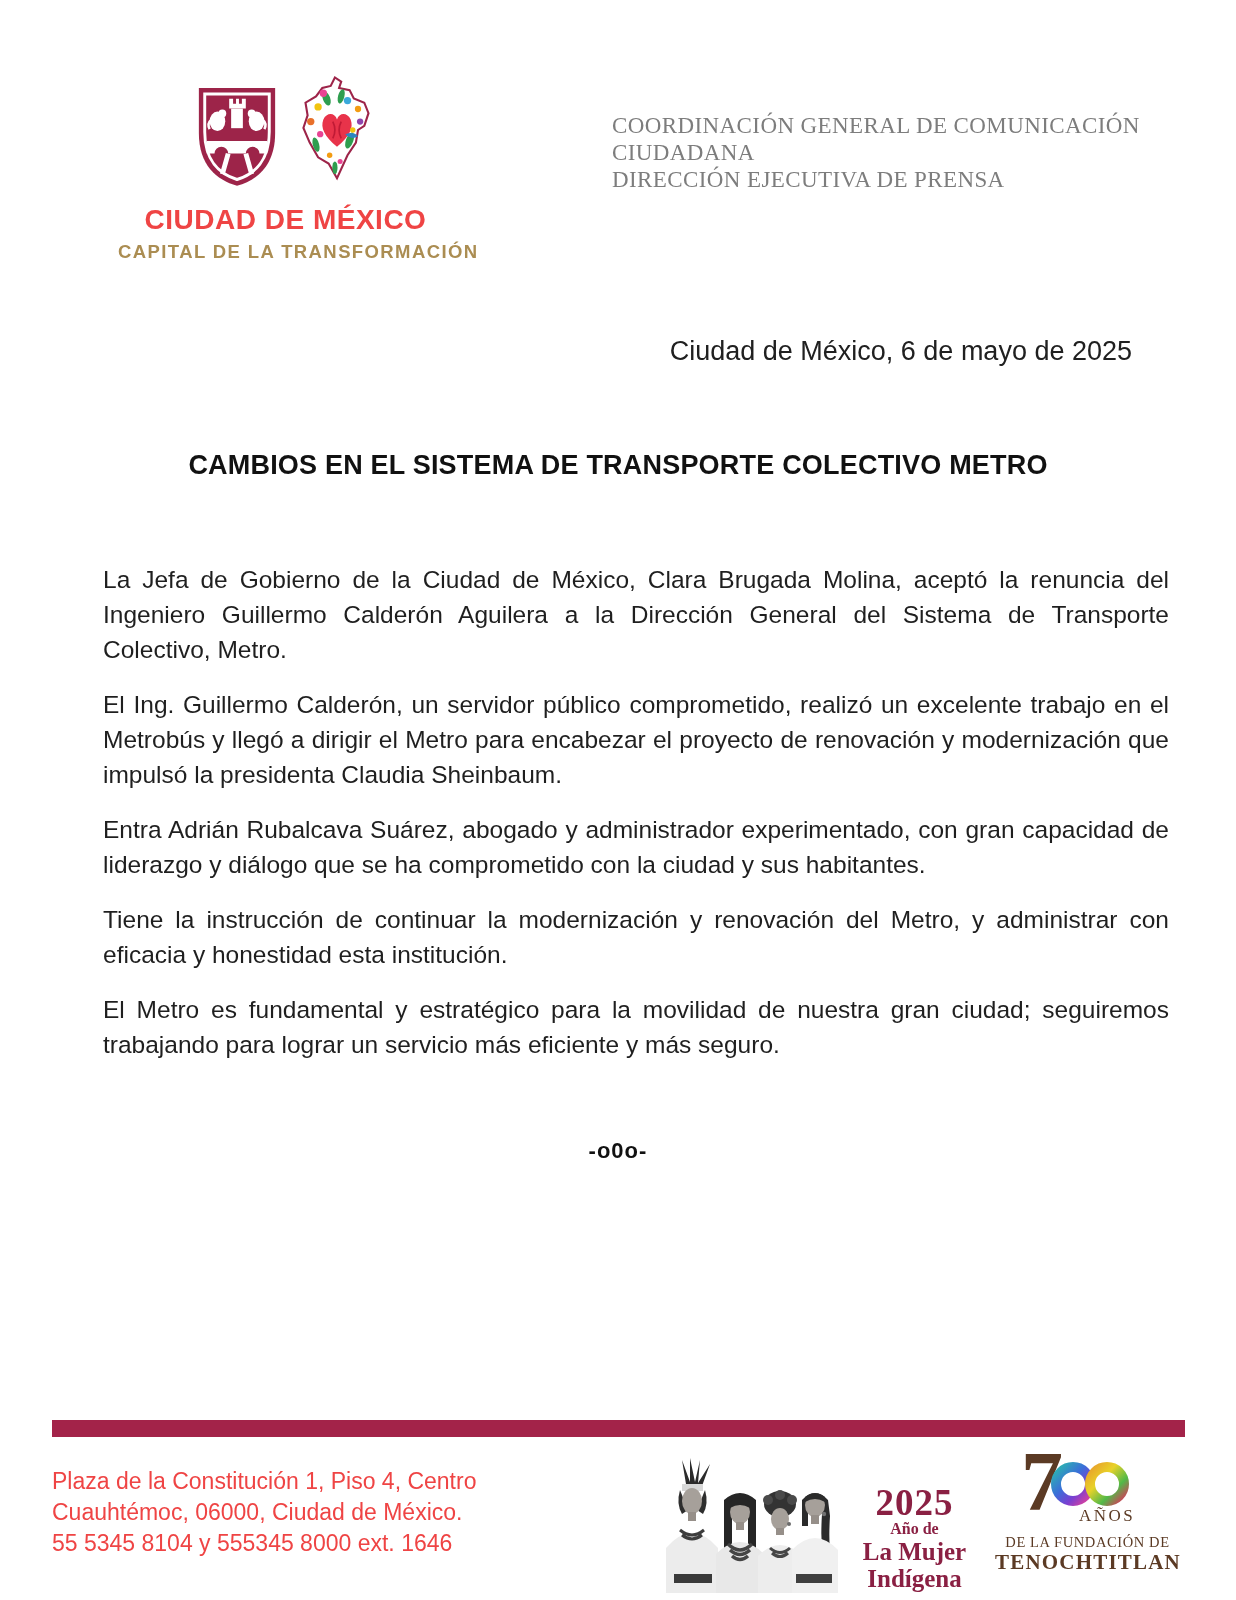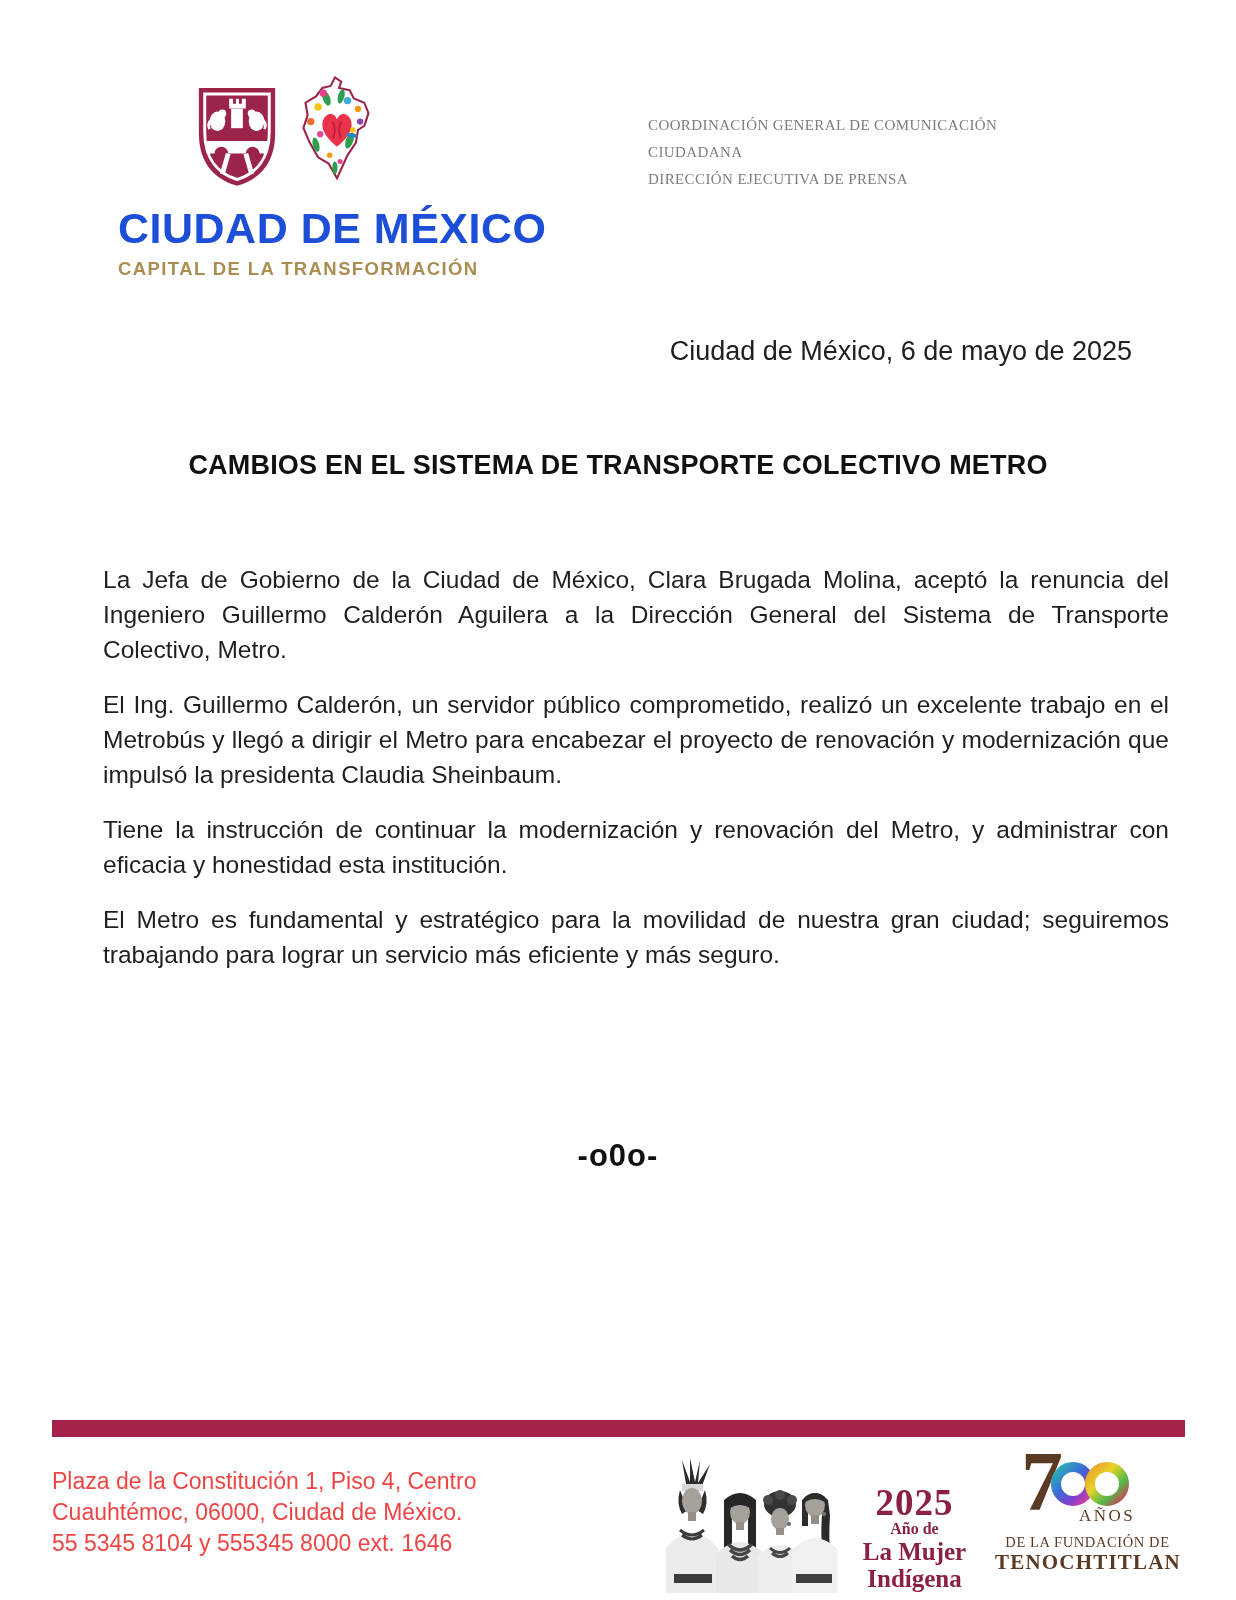--- a/index.html
+++ b/index.html
@@ -4,41 +4,41 @@
 <style>
   html,body{margin:0;padding:0;background:#ffffff;}
   .page{
     position:relative;width:1236px;height:1600px;background:#ffffff;
     font-family:"Liberation Sans", sans-serif;overflow:hidden;
   }
 
   
   .logo-block{position:absolute;left:118px;top:62px;width:335px;text-align:center;}
   .logo-images{display:flex;justify-content:center;align-items:flex-end;gap:14px;height:132px;}
-  .logo-title{margin-top:10px;font-size:43px;font-weight:bold;color:#1d4ed8;white-space:nowrap;letter-spacing:0.5px;}
+  .logo-title{margin-top:10px;font-size:28px;font-weight:bold;color:#ef4444;white-space:nowrap;letter-spacing:0.5px;}
   .logo-subtitle{margin-top:5px;font-size:18.5px;font-weight:bold;color:#ab8d52;white-space:nowrap;letter-spacing:1.4px;}
 
   
-  .office{position:absolute;left:648px;top:112px;font-family:"Liberation Serif", serif;
-    font-size:15px;color:#7d7d7d;line-height:27px;letter-spacing:0.4px;}
+  .office{position:absolute;left:612px;top:112px;font-family:"Liberation Serif", serif;
+    font-size:23px;color:#7d7d7d;line-height:27px;letter-spacing:0.4px;}
 
   
   .dateline{position:absolute;right:104px;top:336px;font-size:27px;color:#202020;margin-left:8px;}
 
   
   .doc-title{position:absolute;left:0;top:450px;width:100%;text-align:center;
     font-size:27px;font-weight:bold;color:#111;letter-spacing:0.2px;}
 
   
   .body-copy{position:absolute;left:103px;top:562px;width:1066px;
     font-size:24.5px;color:#1f1f1f;line-height:35px;}
   .body-copy p{margin:0 0 20px 0;text-align:justify;}
 
   .divider{position:absolute;left:0;top:1138px;width:100%;text-align:center;
-    font-size:31px;font-weight:bold;color:#111;letter-spacing:1px;}
+    font-size:22px;font-weight:bold;color:#111;letter-spacing:1px;}
 
   
   .bar{position:absolute;left:52px;top:1420px;width:1133px;height:17px;background:#a32349;}
   .address{position:absolute;left:52px;top:1466px;font-size:23px;color:#ef4444;line-height:31px;}
 
   .women{position:absolute;left:652px;top:1456px;}
 
   .year-badge{position:absolute;left:852px;top:1486px;width:125px;text-align:center;
     color:#8a2043;font-family:"Liberation Serif", serif;font-weight:bold;}
   .yb-year{font-size:37px;line-height:34px;letter-spacing:1px;}
@@ -117,20 +117,21 @@
     <div>DIRECCIÓN EJECUTIVA DE PRENSA</div>
   </div>
 
   <div class="dateline">Ciudad de México, 6 de mayo de 2025</div>
 
   <div class="doc-title">CAMBIOS EN EL SISTEMA DE TRANSPORTE COLECTIVO METRO</div>
 
   <div class="body-copy">
     <p>La Jefa de Gobierno de la Ciudad de México, Clara Brugada Molina, aceptó la renuncia del Ingeniero Guillermo Calderón Aguilera a la Dirección General del Sistema de Transporte Colectivo, Metro.</p>
     <p>El Ing. Guillermo Calderón, un servidor público comprometido, realizó un excelente trabajo en el Metrobús y llegó a dirigir el Metro para encabezar el proyecto de renovación y modernización que impulsó la presidenta Claudia Sheinbaum.</p>
+    <p>Entra Adrián Rubalcava Suárez, abogado y administrador experimentado, con gran capacidad de liderazgo y diálogo que se ha comprometido con la ciudad y sus habitantes.</p>
     <p>Tiene la instrucción de continuar la modernización y renovación del Metro, y administrar con eficacia y honestidad esta institución.</p>
     <p>El Metro es fundamental y estratégico para la movilidad de nuestra gran ciudad; seguiremos trabajando para lograr un servicio más eficiente y más seguro.</p>
   </div>
 
   <div class="divider">-o0o-</div>
 
   <div class="bar"></div>
 
   <div class="address">
     <div>Plaza de la Constitución 1, Piso 4, Centro</div>

